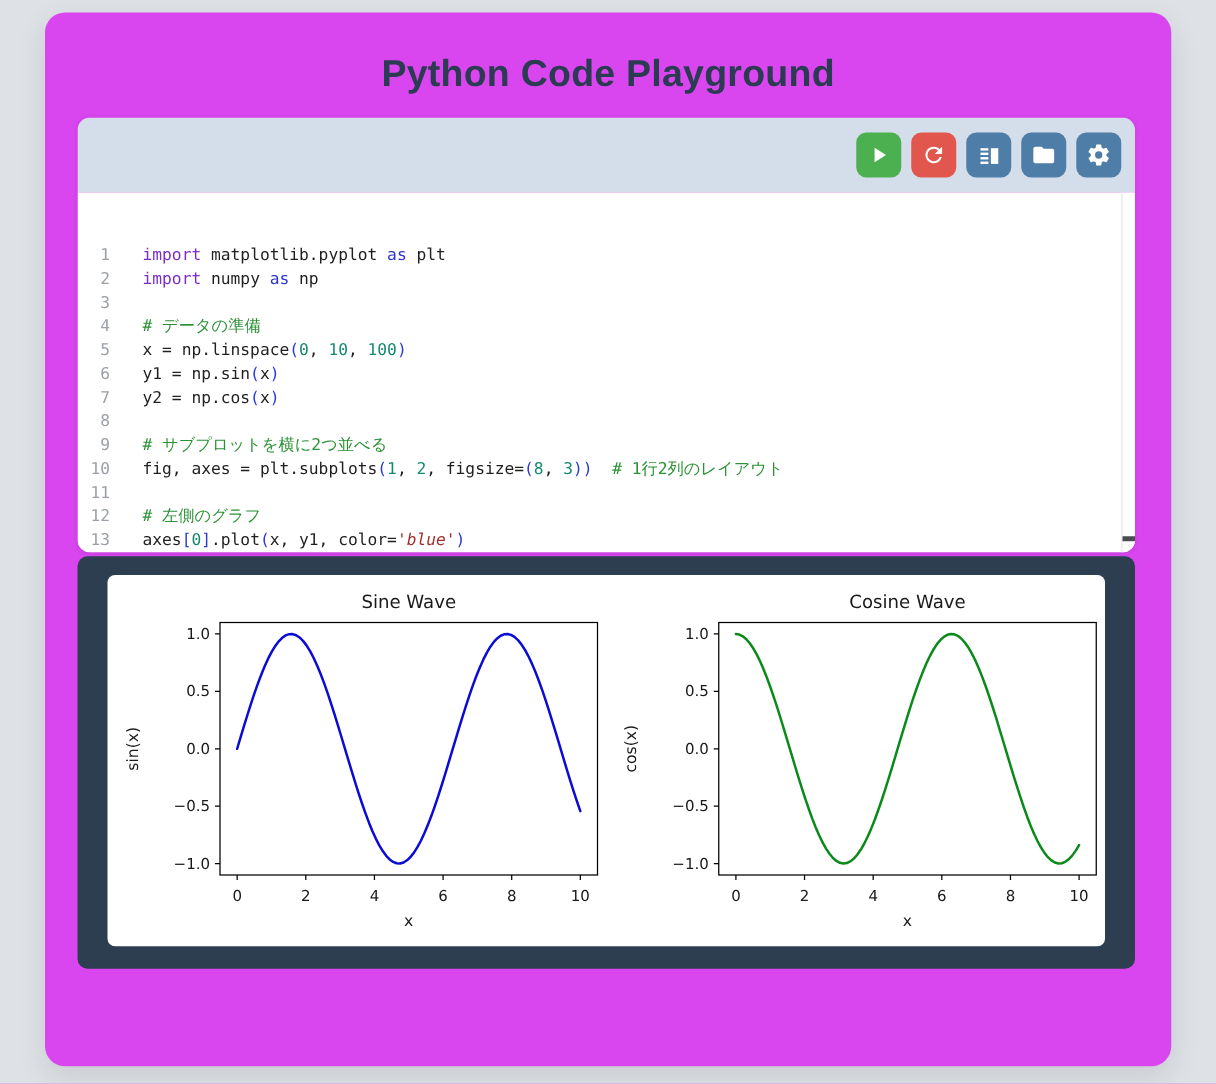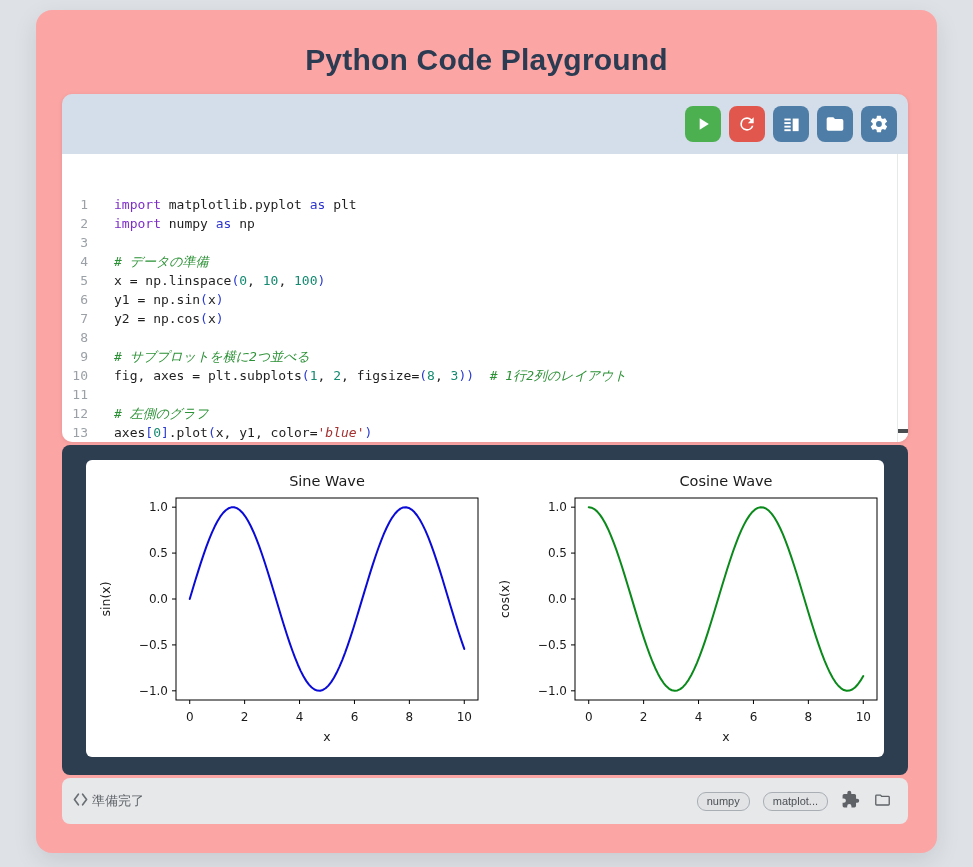--- a/index.html
+++ b/index.html
@@ -5,21 +5,21 @@
   html,body{margin:0;padding:0;}
   body{
     width:973px;height:867px;overflow:hidden;
     background:#dee2e7;
     font-family:"Liberation Sans", sans-serif;
   }
   .container{
     box-sizing:border-box;
     width:901px;height:843px;
     margin:10px 0 0 36px;
-    background:#fca5a5;
+    background:#d946ef;
     border-radius:16px;
     box-shadow:0 8px 24px rgba(0,0,0,.10);
   }
   h1.page-title{
     margin:0;padding-top:32px;
     text-align:center;
     font-size:30px;font-weight:bold;line-height:1.2;
     color:#2b3b52;letter-spacing:.2px;
   }
   
@@ -48,21 +48,21 @@
   }
   .code-line{display:flex;height:19px;}
   .gutter{
     display:inline-block;width:26px;flex:0 0 26px;
     text-align:right;color:#9aa0a6;user-select:none;
   }
   .code-text{padding-left:26px;color:#1f1f1f;}
   .tk-k{color:#7d2dc8;text-align:center;}   
   .tk-b{color:#2e35cf;text-align:right;}   
   .tk-t{color:#1f1f1f;}   
-  .tk-c{color:#2b9135;font-style:italic;}   
+  .tk-c{color:#2b9135;}   
   .tk-n{color:#148a70;}   
   .tk-s{color:#a53030;font-style:italic;}   
   .tk-p{color:#2a3bd0;}   
   .vscroll{
     position:absolute;top:0;right:0;bottom:0;width:10px;
     background:#ffffff;border-left:1px solid #e6e8ea;
   }
   .vscroll .thumb{
     position:absolute;bottom:9px;left:0;width:10px;height:4px;
     background:#4a4d50;
@@ -208,39 +208,14 @@
           <text x="82" y="97.0909090909091" text-anchor="end" font-size="12" class="plot-text">0.5</text>
           <line x1="86" y1="47.18181818181819" x2="90" y2="47.18181818181819" stroke="#000" stroke-width="1"></line>
           <text x="82" y="51.18181818181819" text-anchor="end" font-size="12" class="plot-text">1.0</text>
           <text x="241" y="26" text-anchor="middle" font-size="14.5" class="plot-text">Cosine Wave</text>
           <text x="241" y="281" text-anchor="middle" font-size="12.5" class="plot-text">x</text>
           <text x="24" y="139" text-anchor="middle" font-size="12.5" class="plot-text" transform="rotate(-90 24 139)">cos(x)</text>
         </svg>
     </div>
   </div>
 
-  <div class="status-bar">
-    <div class="status-left">
-      <span>
-        <svg width="17" height="17" viewBox="0 0 16 16" fill="none" stroke="#6b7075" stroke-width="1.6" stroke-linecap="round" stroke-linejoin="round">
-          <path d="M6 3 L2.3 8 L6 13"></path>
-            <path d="M10 3 L13.7 8 L10 13"></path>
-        </svg>
-      </span>
-      <span>準備完了</span>
-    </div>
-    <div class="status-right">
-      <span class="pill">numpy</span>
-      <span class="pill">matplot...</span>
-      <span>
-        <svg width="19" height="19" viewBox="0 0 24 24">
-            <path fill="#5f6368" d="M20.5 11H19V7a2 2 0 0 0-2-2h-4V3.5a2.5 2.5 0 0 0-5 0V5H4a2 2 0 0 0-2 2v3.8h1.5a2.7 2.7 0 0 1 0 5.4H2V20a2 2 0 0 0 2 2h3.8v-1.5a2.7 2.7 0 0 1 5.4 0V22H17a2 2 0 0 0 2-2v-4h1.5a2.5 2.5 0 0 0 0-5z"></path>
-          </svg>
-      </span>
-      <span>
-        <svg width="19" height="19" viewBox="0 0 24 24" fill="none" stroke="#5f6368" stroke-width="1.7" stroke-linejoin="round">
-          <path d="M3.5 7.5a1 1 0 0 1 1-1h5l1.6 1.6h8.4a1 1 0 0 1 1 1v8.9a1 1 0 0 1-1 1h-15a1 1 0 0 1-1-1z"></path>
-        </svg>
-      </span>
-    </div>
-  </div>
 
 </div>
 
 </body></html>

